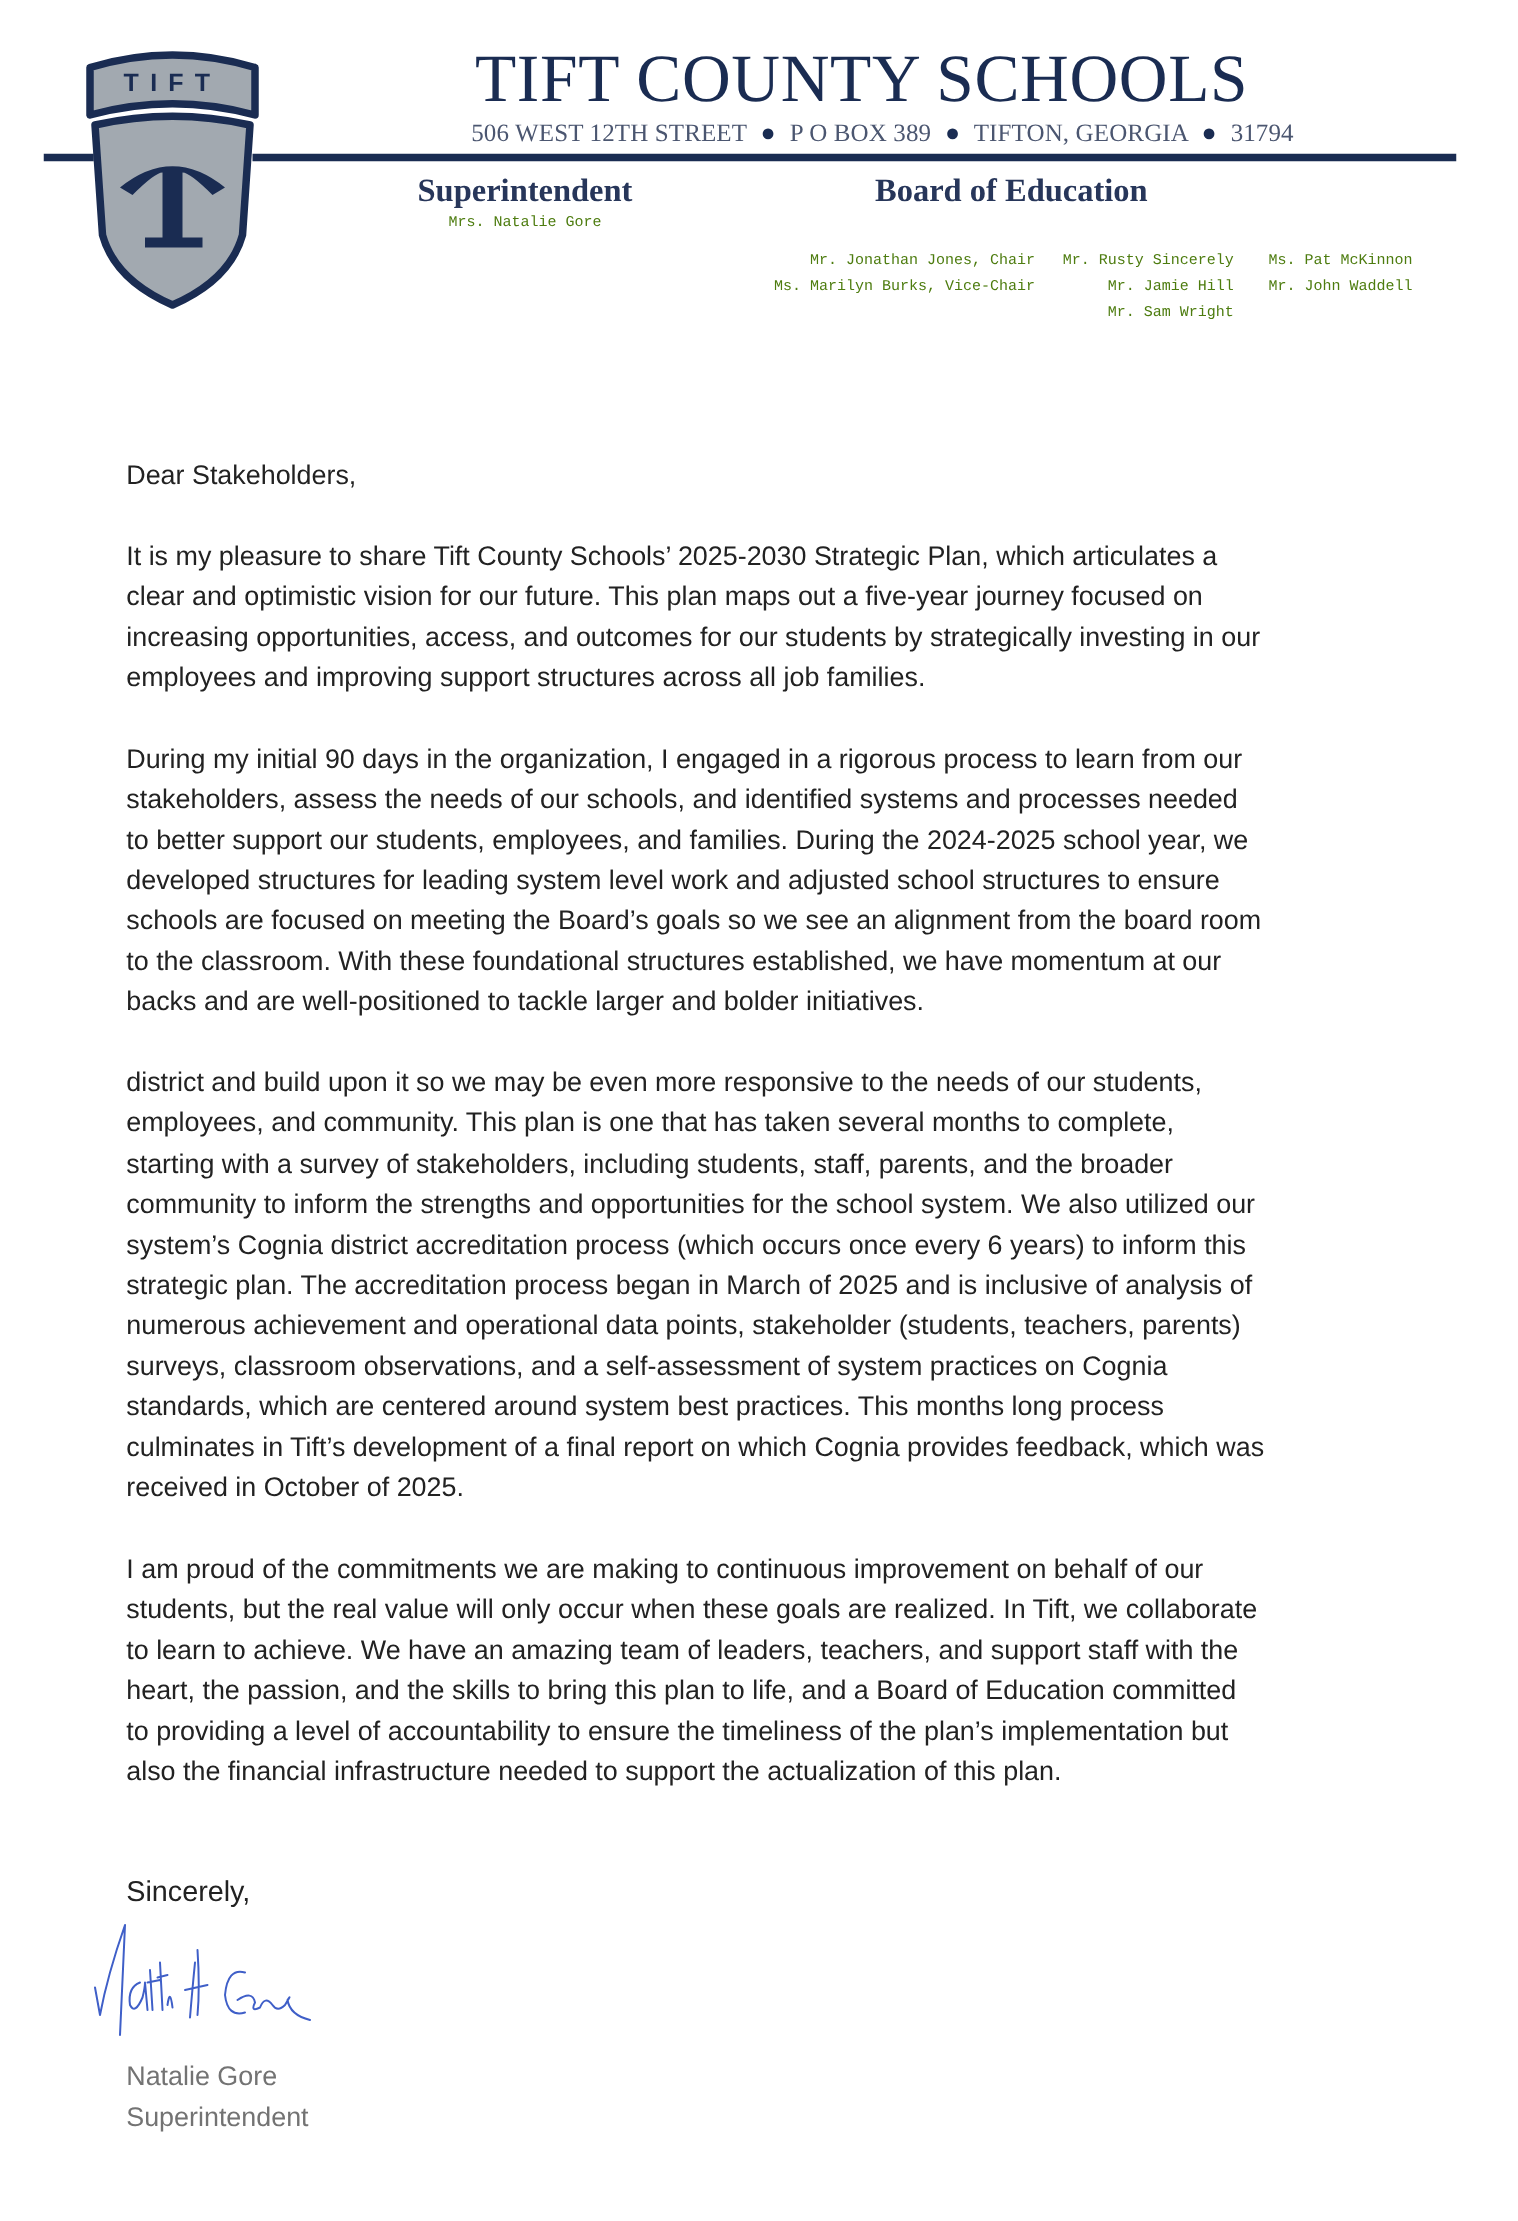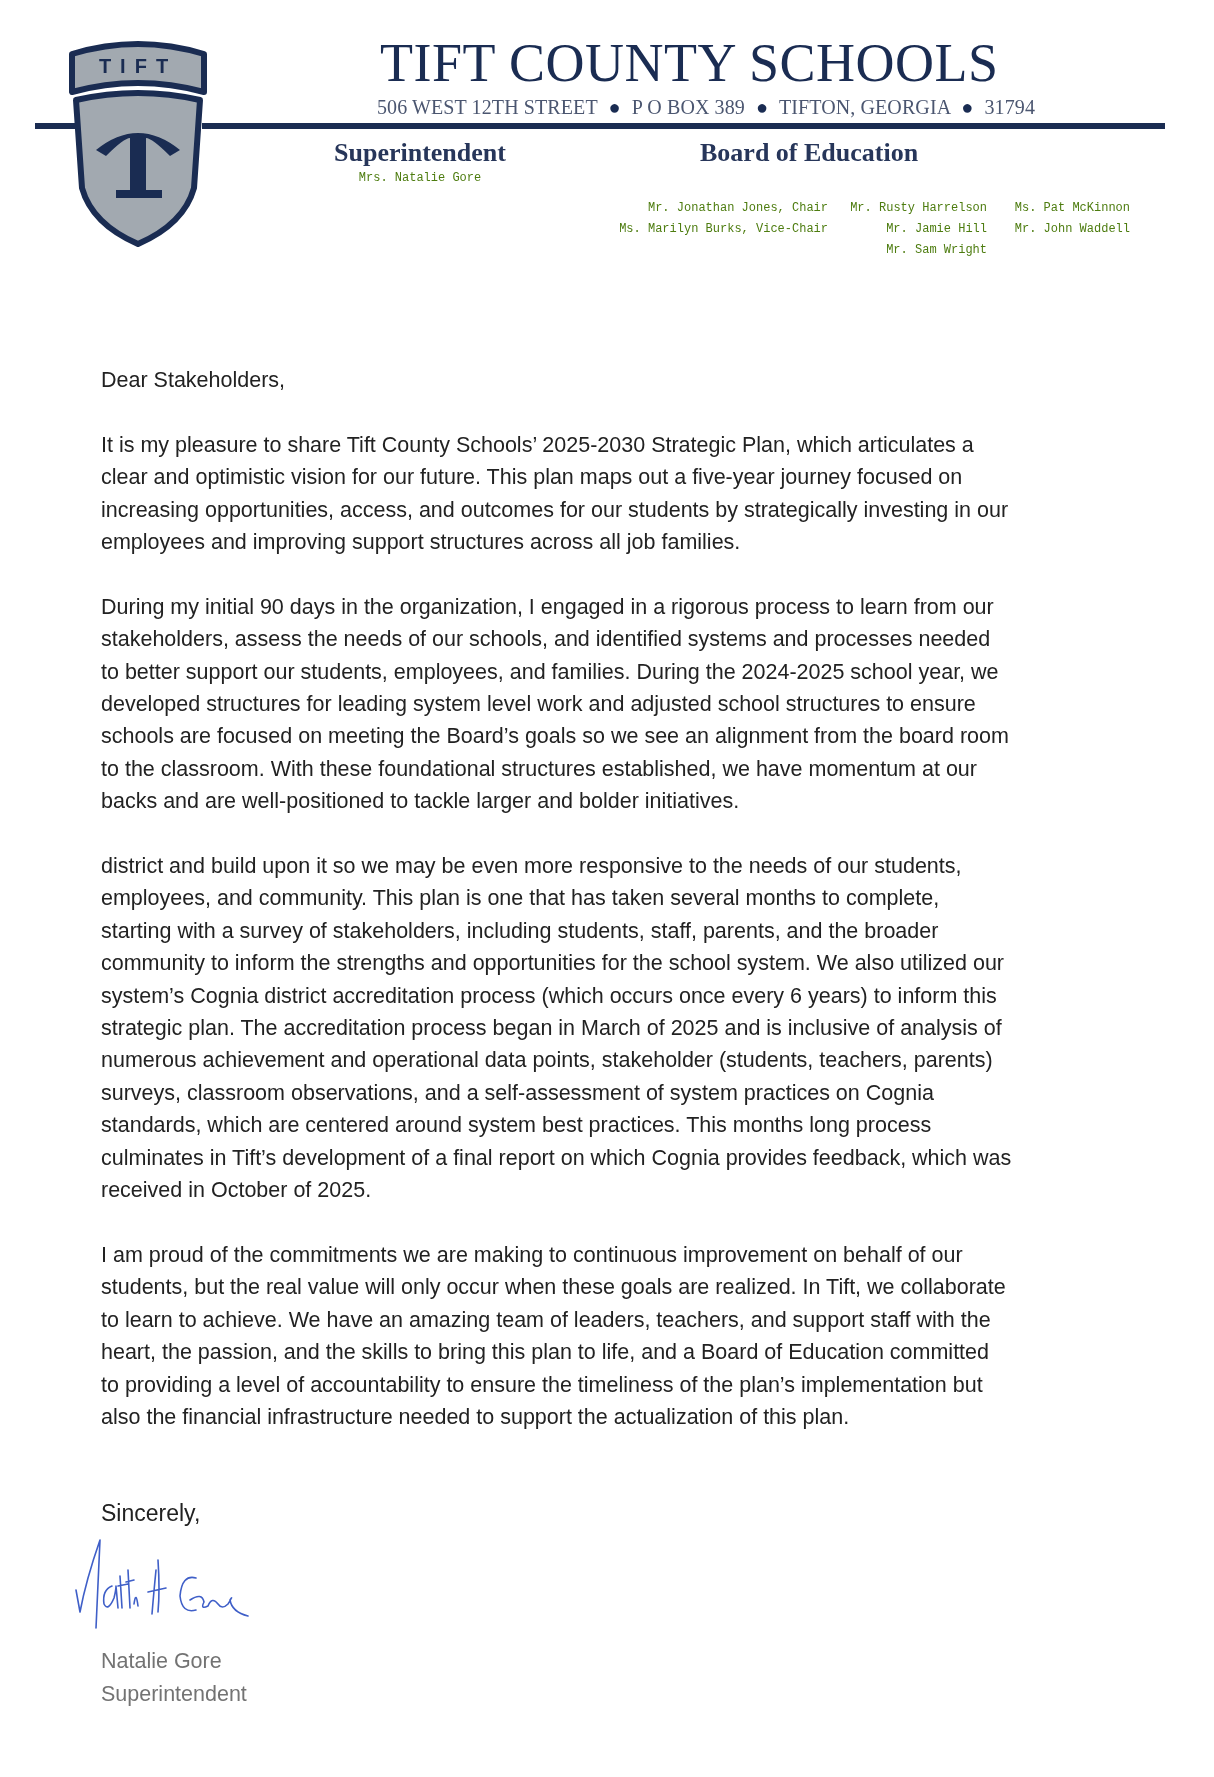--- a/index.html
+++ b/index.html
@@ -90,21 +90,21 @@
     <div class="member">Mrs. Natalie Gore</div>
   </div>
 
   <div class="board-heading block-heading">Board of Education</div>
 
   <div class="board-col c1">
     <div class="member">Mr. Jonathan Jones, Chair</div>
     <div class="member">Ms. Marilyn Burks, Vice-Chair</div>
   </div>
   <div class="board-col c2">
-    <div class="member">Mr. Rusty Harrelson</div>
+    <div class="member">Mr. Rusty Sincerely</div>
     <div class="member">Mr. Jamie Hill</div>
     <div class="member">Mr. Sam Wright</div>
   </div>
   <div class="board-col c3">
     <div class="member">Ms. Pat McKinnon</div>
     <div class="member">Mr. John Waddell</div>
   </div>
 
   <div class="letter">
     <p class="salutation">Dear Stakeholders,</p>

